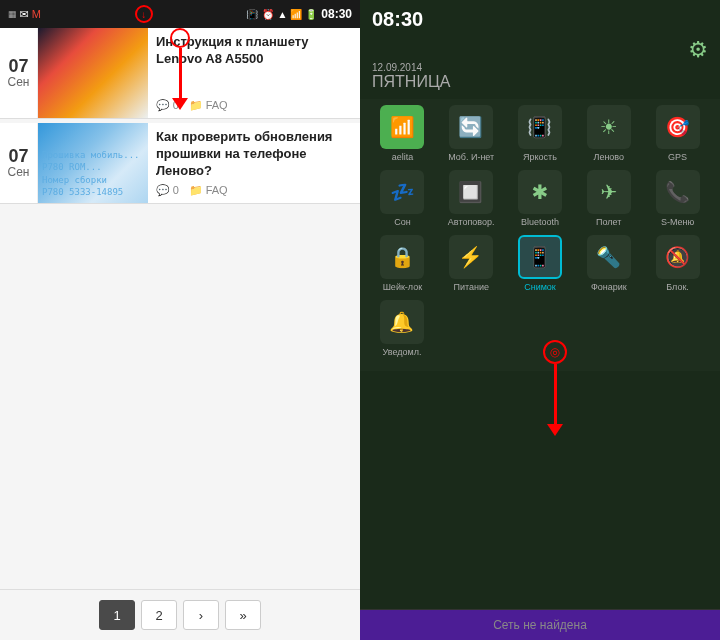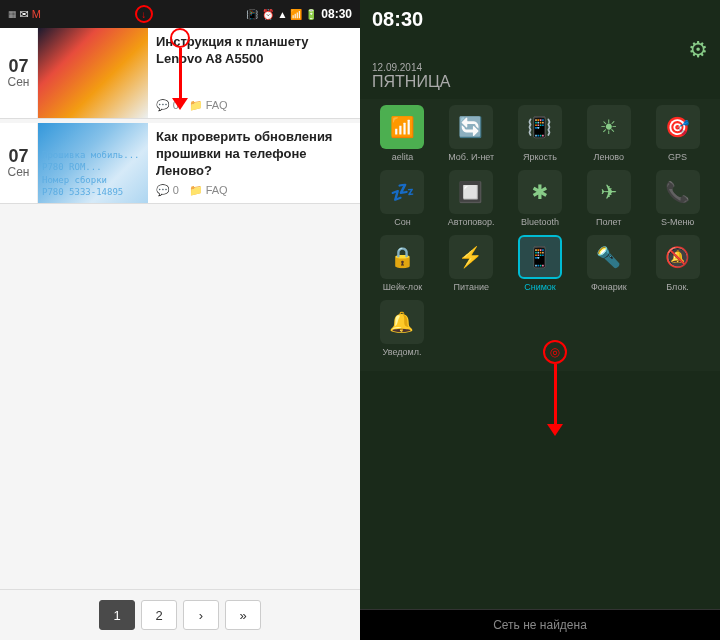--- a/index.html
+++ b/index.html
@@ -249,21 +249,21 @@
       white-space: nowrap;
     }
 
     .notifications-area {
       flex: 1;
       background: #1a2a1a;
       padding: 8px;
     }
 
     .network-footer {
-      background: #000000;
+      background: #4c1d95;
       padding: 8px 12px;
       text-align: center;
       font-size: 12px;
       color: #888;
       border-top: 1px solid #333;
       position: absolute;
       bottom: 0;
       width: 100%;
     }
 

